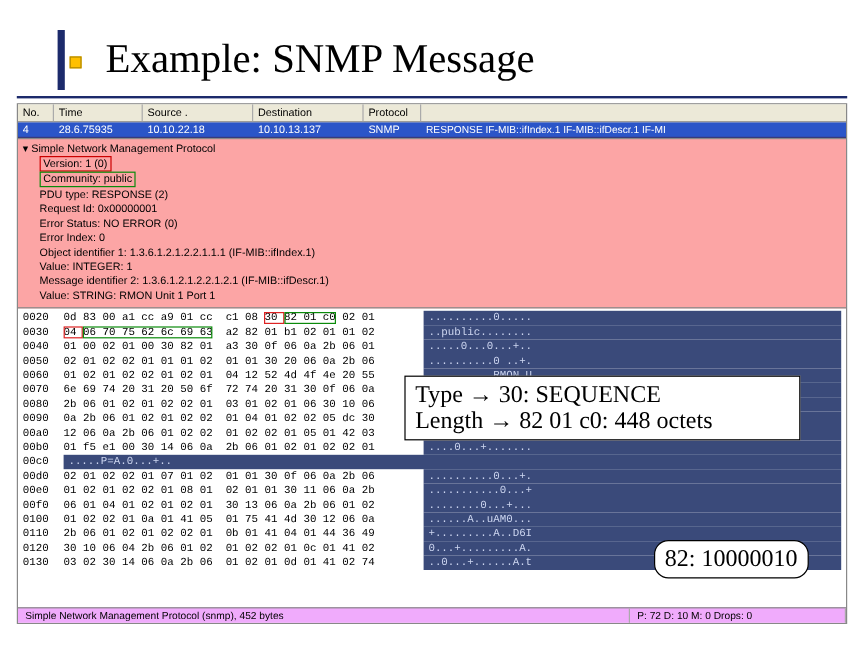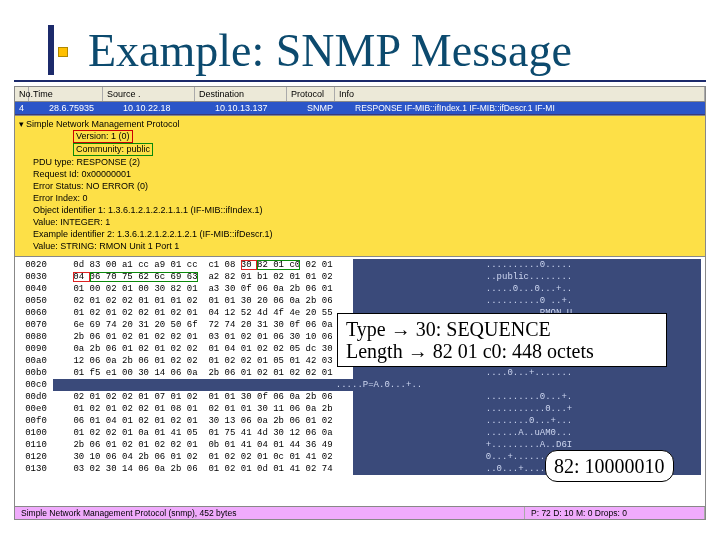--- a/index.html
+++ b/index.html
@@ -2,52 +2,52 @@
 <html><head>
 <meta charset="utf-8">
 <style>
   * { box-sizing: border-box; margin: 0; padding: 0; }
   body { width: 720px; height: 540px; background: #fff; font-family: "Times New Roman", serif; position: relative; overflow: hidden; }
   .slide { position: absolute; inset: 0; }
   .title-bar { position: absolute; left: 48px; top: 20px; right: 20px; height: 60px; display: flex; align-items: center; }
   .title-decor { width: 24px; height: 50px; position: relative; margin-right: 16px; }
   .title-decor .vbar { position: absolute; left: 0; top: 0; width: 6px; height: 50px; background: #1c2a6b; }
   .title-decor .sq { position: absolute; left: 10px; top: 22px; width: 10px; height: 10px; background: #ffc000; border: 1px solid #b08800; }
-  .title-text { font-size: 46px; color: #0c4a6e; }
+  .title-text { font-size: 34px; color: #000000; }
   .title-underline { position: absolute; left: 14px; right: 14px; top: 80px; height: 2px; background: #1c2a6b; }
 
   .app { position: absolute; left: 14px; right: 14px; top: 86px; bottom: 20px; border: 1px solid #888; background: #fff; font-family: Tahoma, Verdana, sans-serif; font-size: 9px; color: #000; display: flex; flex-direction: column; }
 
   .headers { display: flex; background: #ece9d8; border-bottom: 1px solid #888; }
   .headers div { padding: 2px 4px; border-right: 1px solid #aaa; }
-  .hc-no   { width: 14px; }
+  .hc-no   { width: 30px; }
   .hc-time { width: 74px; }
   .hc-src  { width: 92px; }
   .hc-dst  { width: 92px; }
   .hc-proto{ width: 48px; }
   .hc-info { flex: 1; }
 
   .pkt-row { display: flex; background: #2b55c8; color: #fff; border-bottom: 1px solid #3a3a7a; }
   .pkt-row div { padding: 1px 4px; overflow: hidden; white-space: nowrap; }
   .pc-no   { width: 30px; }
   .pc-time { width: 74px; }
   .pc-src  { width: 92px; }
   .pc-dst  { width: 92px; }
   .pc-proto{ width: 48px; }
   .pc-info { flex: 1; font-size: 8.5px; }
 
-  .detail-pane { border-top: 1px solid #888; border-bottom: 1px solid #888; background: #fde047; padding: 2px 4px 4px 4px; line-height: 12px; }
+  .detail-pane { border-top: 1px solid #888; border-bottom: 1px solid #888; background: #fca5a5; padding: 2px 4px 4px 4px; line-height: 12px; }
   .tree-line { white-space: pre; font-family: Tahoma, Verdana, sans-serif; font-size: 9px; }
   .indent1 { padding-left: 14px; }
-  .boxed { display: inline-block; border: 1px solid #c00; padding: 0 2px; line-height: 11px; margin-left: 40px; }
+  .boxed { display: inline-block; border: 1px solid #c00; padding: 0 2px; line-height: 11px; }
   .boxed-green { border-color: #0a8a0a; }
 
   .hex-pane { flex: 1; position: relative; font-family: "Lucida Console","Courier New",monospace; font-size: 9px; line-height: 12px; overflow: hidden; }
   .hex-inner { padding: 2px 4px; }
-  .hex-row { display: flex; white-space: pre; text-align: center; }
+  .hex-row { display: flex; white-space: pre; }
   .hx-off { width: 34px; color: #000; }
   .hx-bytes { width: 300px; }
   .hx-ascii { flex: 1; background: #3a4a7a; color: #cdd6f0; padding-left: 4px; }
 
   .hl-red   { outline: 1px solid #d22; outline-offset: -1px; }
   .hl-green { outline: 1px solid #0a8a0a; outline-offset: -1px; }
 
   .annot { position: absolute; background: #fff; border: 1px solid #000; padding: 4px 8px; font-family: "Times New Roman", serif; font-size: 20px; line-height: 22px; color: #000; }
   .annot .arrow { font-family: Arial, sans-serif; }
   .annot.top { left: 322px; top: 56px; width: 330px; }
@@ -72,21 +72,20 @@
   <div class="title-underline"></div>
 
   <div class="app">
 
     <div class="headers">
       <div class="hc-no">No.</div>
       <div class="hc-time">Time</div>
       <div class="hc-src">Source .</div>
       <div class="hc-dst">Destination</div>
       <div class="hc-proto">Protocol</div>
-      <div class="hc-info">Info</div>
     </div>
 
     <div class="pkt-row">
       <div class="pc-no">4</div>
       <div class="pc-time">28.6.75935</div>
       <div class="pc-src">10.10.22.18</div>
       <div class="pc-dst">10.10.13.137</div>
       <div class="pc-proto">SNMP</div>
       <div class="pc-info">RESPONSE IF-MIB::ifIndex.1 IF-MIB::ifDescr.1 IF-MI</div>
     </div>
@@ -94,21 +93,21 @@
     <div class="detail-pane">
       <div class="tree-line">▾ <span>Simple Network Management Protocol</span></div>
       <div class="tree-line indent1"><span class="boxed">Version: 1 (0)</span></div>
       <div class="tree-line indent1"><span class="boxed boxed-green">Community: public</span></div>
       <div class="tree-line indent1">PDU type: RESPONSE (2)</div>
       <div class="tree-line indent1">Request Id: 0x00000001</div>
       <div class="tree-line indent1">Error Status: NO ERROR (0)</div>
       <div class="tree-line indent1">Error Index: 0</div>
       <div class="tree-line indent1">Object identifier 1: 1.3.6.1.2.1.2.2.1.1.1 (IF-MIB::ifIndex.1)</div>
       <div class="tree-line indent1">Value: INTEGER: 1</div>
-      <div class="tree-line indent1">Example identifier 2: 1.3.6.1.2.1.2.2.1.2.1 (IF-MIB::ifDescr.1)</div>
+      <div class="tree-line indent1">Message identifier 2: 1.3.6.1.2.1.2.2.1.2.1 (IF-MIB::ifDescr.1)</div>
       <div class="tree-line indent1">Value: STRING: RMON Unit 1 Port 1</div>
     </div>
 
     <div class="hex-pane">
       <div class="hex-inner" id="hex-inner">
           <div class="hex-row"><span class="hx-off">0020</span><span class="hx-bytes"><span>0d 83 00 a1 cc a9 01 cc  c1 08 </span><span class="hl-red">30 </span><span class="hl-green">82 01 c0</span><span> 02 01</span></span><span class="hx-ascii">..........0.....</span></div>
           <div class="hex-row"><span class="hx-off">0030</span><span class="hx-bytes"><span class="hl-red">04 </span><span class="hl-green">06 70 75 62 6c 69 63</span><span>  a2 82 01 b1 02 01 01 02</span></span><span class="hx-ascii">..public........</span></div>
           <div class="hex-row"><span class="hx-off">0040</span><span class="hx-bytes">01 00 02 01 00 30 82 01  a3 30 0f 06 0a 2b 06 01</span><span class="hx-ascii">.....0...0...+..</span></div>
           <div class="hex-row"><span class="hx-off">0050</span><span class="hx-bytes">02 01 02 02 01 01 01 02  01 01 30 20 06 0a 2b 06</span><span class="hx-ascii">..........0 ..+.</span></div>
           <div class="hex-row"><span class="hx-off">0060</span><span class="hx-bytes">01 02 01 02 02 01 02 01  04 12 52 4d 4f 4e 20 55</span><span class="hx-ascii">..........RMON U</span></div>

